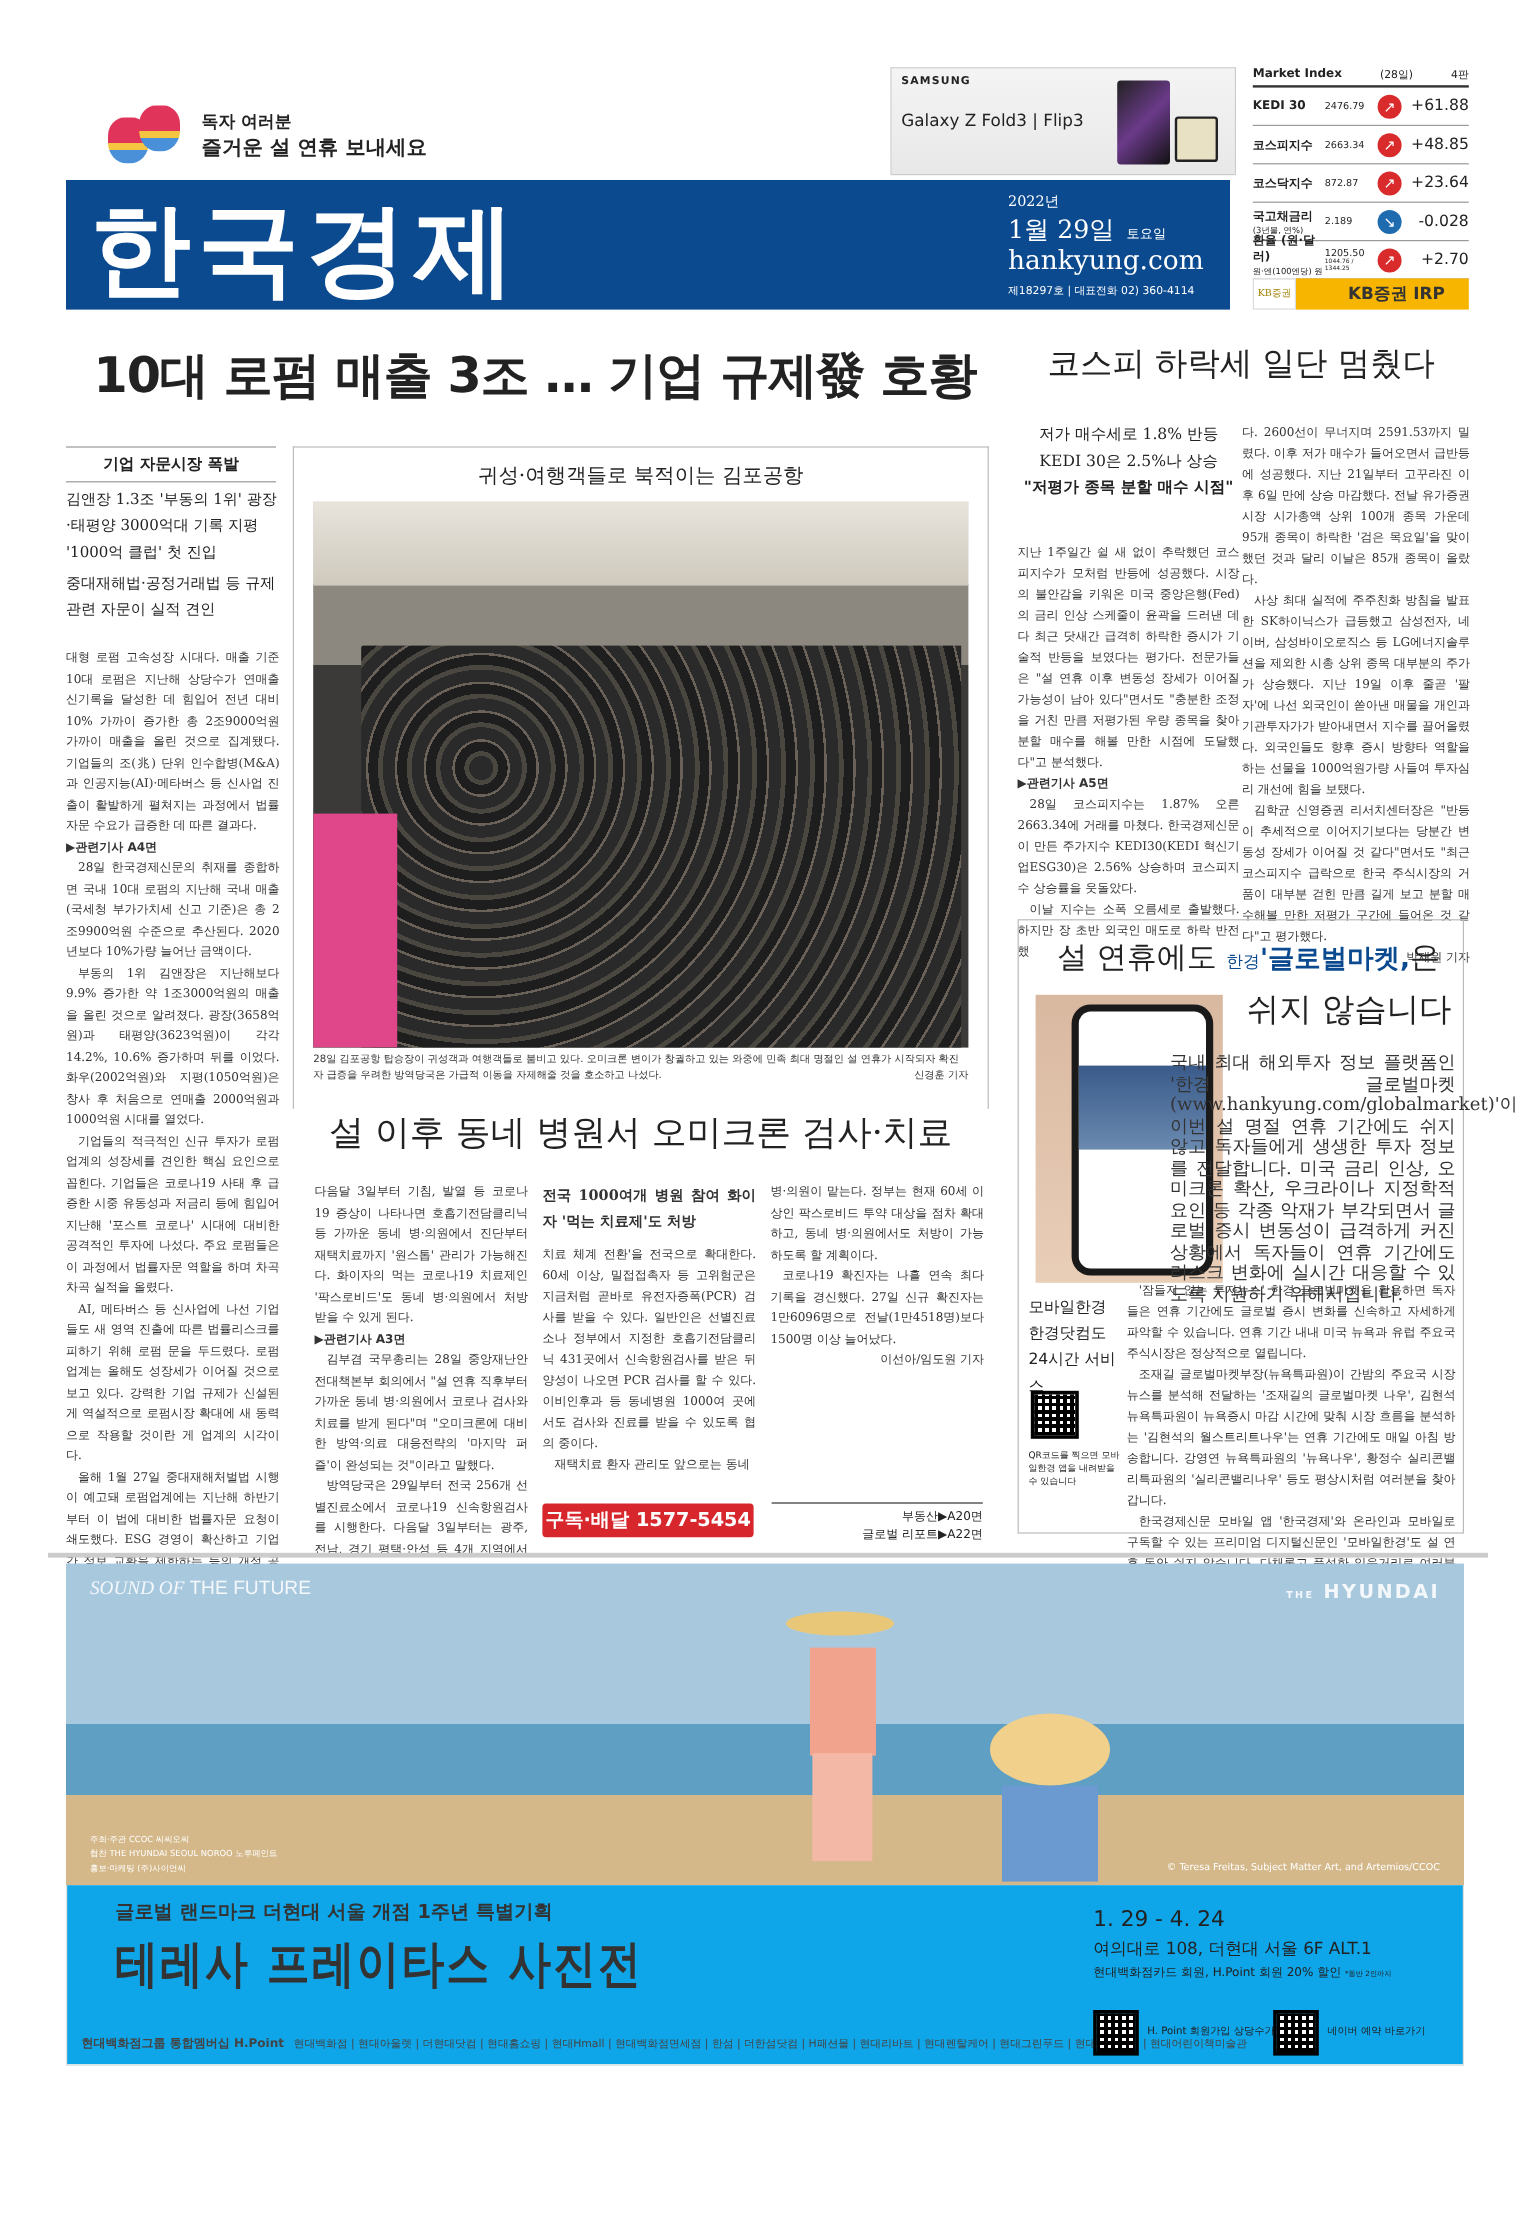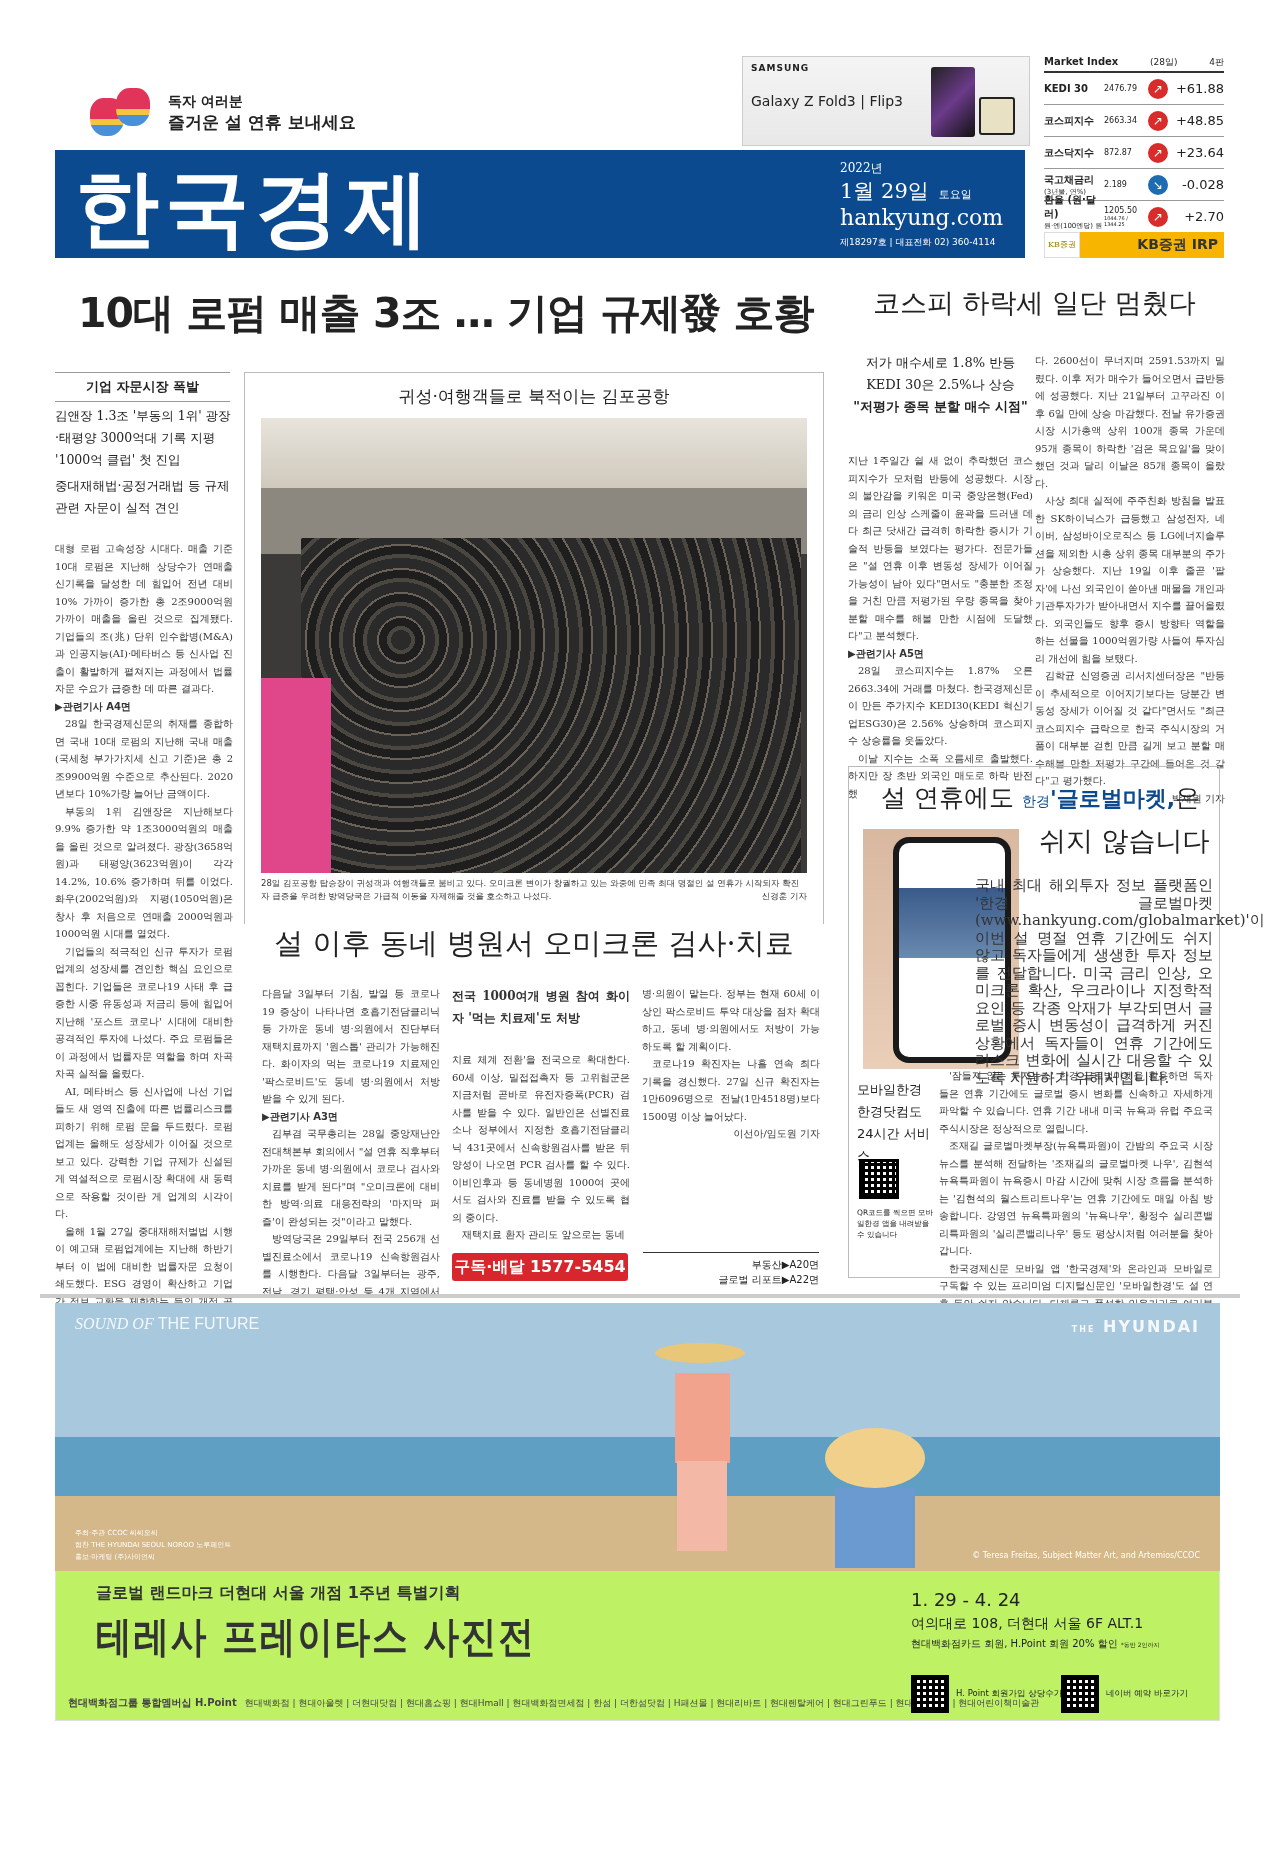--- a/index.html
+++ b/index.html
@@ -35,21 +35,21 @@
 .mkt .nm{width:60px;font-size:10px;font-weight:bold}
 .mkt .nm small{display:block;font-size:7px;font-weight:normal}
 .mkt .val{width:44px;font-size:8px}
 .mkt .val small{display:block;font-size:5px}
 .mkt .arr{width:20px;height:20px;border-radius:50%;color:#fff;font-size:12px;display:flex;align-items:center;justify-content:center;margin-right:8px}
 .mkt .up{background:#d92b2b}
 .mkt .dn{background:#1e6bb0}
 .mkt .chg{flex:1;text-align:right;font-size:13px}
 .kb{left:1044px;top:232px;width:180px;height:26px;display:flex}
 .kb .lg{width:36px;background:#fff;border:1px solid #ddd;font-size:8px;color:#a08000;text-align:center;line-height:24px}
-.kb .bn{flex:1;background:#f7b500;display:flex;align-items:center;justify-content:flex-end;padding-right:6px;font-size:14px;font-weight:bold;color:#333;font-family:"DejaVu Sans",sans-serif}
+.kb .bn{flex:1;background:#f7b500;display:flex;align-items:center;justify-content:flex-end;padding-right:20px;font-size:14px;font-weight:bold;color:#333;font-family:"DejaVu Sans",sans-serif}
 
 .h1{left:78px;top:286px;font-size:41px;font-weight:bold;font-family:"DejaVu Sans",sans-serif;letter-spacing:-1px}
 .h2{left:873px;top:285px;font-size:27px;font-family:"DejaVu Serif",serif}
 
 .kicker{left:55px;top:372px;width:175px;border-top:1px solid #999;border-bottom:1px solid #999;text-align:center;font-size:13px;font-weight:bold;padding:5px 0;font-family:"DejaVu Sans",sans-serif}
 .subs{left:55px;top:405px;width:178px;font-size:12.5px;line-height:22px}
 .subs p{margin-bottom:4px}
 .body{font-size:10px;line-height:17.5px;text-align:justify;color:#333}
 .body .ref{text-align:left;font-weight:bold;font-family:"DejaVu Sans",sans-serif}
 .body .by{text-align:right}
@@ -65,21 +65,21 @@
 linear-gradient(180deg,#d8d4cc 0 15%,#8c8880 15% 30%,#3b3a38 30% 100%);overflow:hidden}
 .photo .pink{position:absolute;left:0;top:260px;width:70px;height:195px;background:#e0468a}
 .photo .crowd{position:absolute;left:40px;top:120px;width:500px;height:340px;background:repeating-radial-gradient(circle at 20% 30%,#2a2a2a 0 10px,#4a4640 10px 14px,#1e1e1e 14px 22px,#6a6258 22px 24px)}
 .photo .ceil{position:absolute;left:0;top:0;width:100%;height:70px;background:linear-gradient(#e8e4dc,#cfc9bd)}
 .pcaption{position:absolute;left:16px;top:504px;width:546px;font-size:8.5px;line-height:13px;font-family:"DejaVu Sans",sans-serif;color:#333}
 .pcaption .by{text-align:right;margin-top:-13px}
 .h3{left:244px;top:924px;width:580px;text-align:center;font-size:29px}
 
 .mid1{left:262px;top:985px;width:178px}
 .mid2{left:452px;top:985px;width:178px}
-.mid2 .sh{font-size:12px;font-weight:bold;line-height:22px;margin-bottom:22px;text-indent:0}
+.mid2 .sh{font-size:12px;font-weight:bold;line-height:22px;margin-bottom:8px;text-indent:0}
 .mid3{left:642px;top:985px;width:178px}
 .sub{left:452px;top:1253px;width:176px;height:28px;background:#d7262c;color:#fff;font-size:16px;font-weight:bold;font-family:"DejaVu Sans",sans-serif;display:flex;align-items:center;justify-content:center;border-radius:3px}
 .idx{left:643px;top:1252px;width:176px;border-top:1px solid #333;padding-top:4px;font-size:10px;font-family:"DejaVu Sans",sans-serif}
 .idx .r{display:flex;justify-content:flex-end;line-height:15px}
 
 .rsub{left:848px;top:352px;width:185px;font-size:13px;line-height:22px;text-align:center}
 .rb1{left:848px;top:452px;width:185px}
 .rb2{left:1035px;top:352px;width:190px}
 
 .gbox{left:848px;top:766px;width:372px;height:512px;border:1px solid #bbb}
@@ -106,21 +106,21 @@
 .had .thy small{font-size:8px}
 .had .p1{position:absolute;left:600px;top:40px;width:90px;height:210px}
 .had .hat1{position:absolute;left:0;top:0;width:90px;height:20px;border-radius:50%;background:#e8c878}
 .had .shirt1{position:absolute;left:20px;top:30px;width:55px;height:90px;background:#f1a38e}
 .had .pants1{position:absolute;left:22px;top:118px;width:50px;height:90px;background:#f3b9a6}
 .had .p2{position:absolute;left:770px;top:125px;width:100px;height:140px}
 .had .hat2{position:absolute;left:0;top:0;width:100px;height:60px;border-radius:50%;background:#f0d08a}
 .had .shirt2{position:absolute;left:10px;top:60px;width:80px;height:80px;background:#6a9ad0}
 .had .spons{position:absolute;left:20px;top:224px;font-size:7px;color:#fff;line-height:12px;font-family:"DejaVu Sans",sans-serif}
 .had .copy{position:absolute;right:20px;top:248px;font-size:8px;color:#fff;font-family:"DejaVu Sans",sans-serif}
-.hbot{left:55px;top:1571px;width:1165px;height:150px;background:#bef264;border:1px solid #e0e0e0;border-top:none}
+.hbot{left:55px;top:1571px;width:1165px;height:150px;background:#0ea5e9;border:1px solid #e0e0e0;border-top:none}
 .hbot .k1{position:absolute;left:40px;top:12px;font-size:16px;font-weight:bold;color:#333;font-family:"DejaVu Sans",sans-serif}
 .hbot .k2{position:absolute;left:40px;top:38px;font-size:42px;font-weight:bold;color:#333;font-family:"DejaVu Sans",sans-serif;letter-spacing:2px;transform:scaleX(0.85);transform-origin:left}
 .hbot .foot{position:absolute;left:12px;top:125px;font-size:9px;color:#444;font-family:"DejaVu Sans",sans-serif;white-space:nowrap}
 .hbot .foot b{font-size:10px;margin-right:8px}
 .hbot .dates{position:absolute;left:855px;top:18px;font-size:18px;font-family:"DejaVu Sans",sans-serif}
 .hbot .addr{position:absolute;left:855px;top:44px;font-size:14px;font-family:"DejaVu Sans",sans-serif}
 .hbot .disc{position:absolute;left:855px;top:66px;font-size:10px;font-family:"DejaVu Sans",sans-serif}
 .hbot .disc small{font-size:6px}
 .hbot .ql{position:absolute;font-size:8.5px;line-height:13px;font-family:"DejaVu Sans",sans-serif}
 </style>

